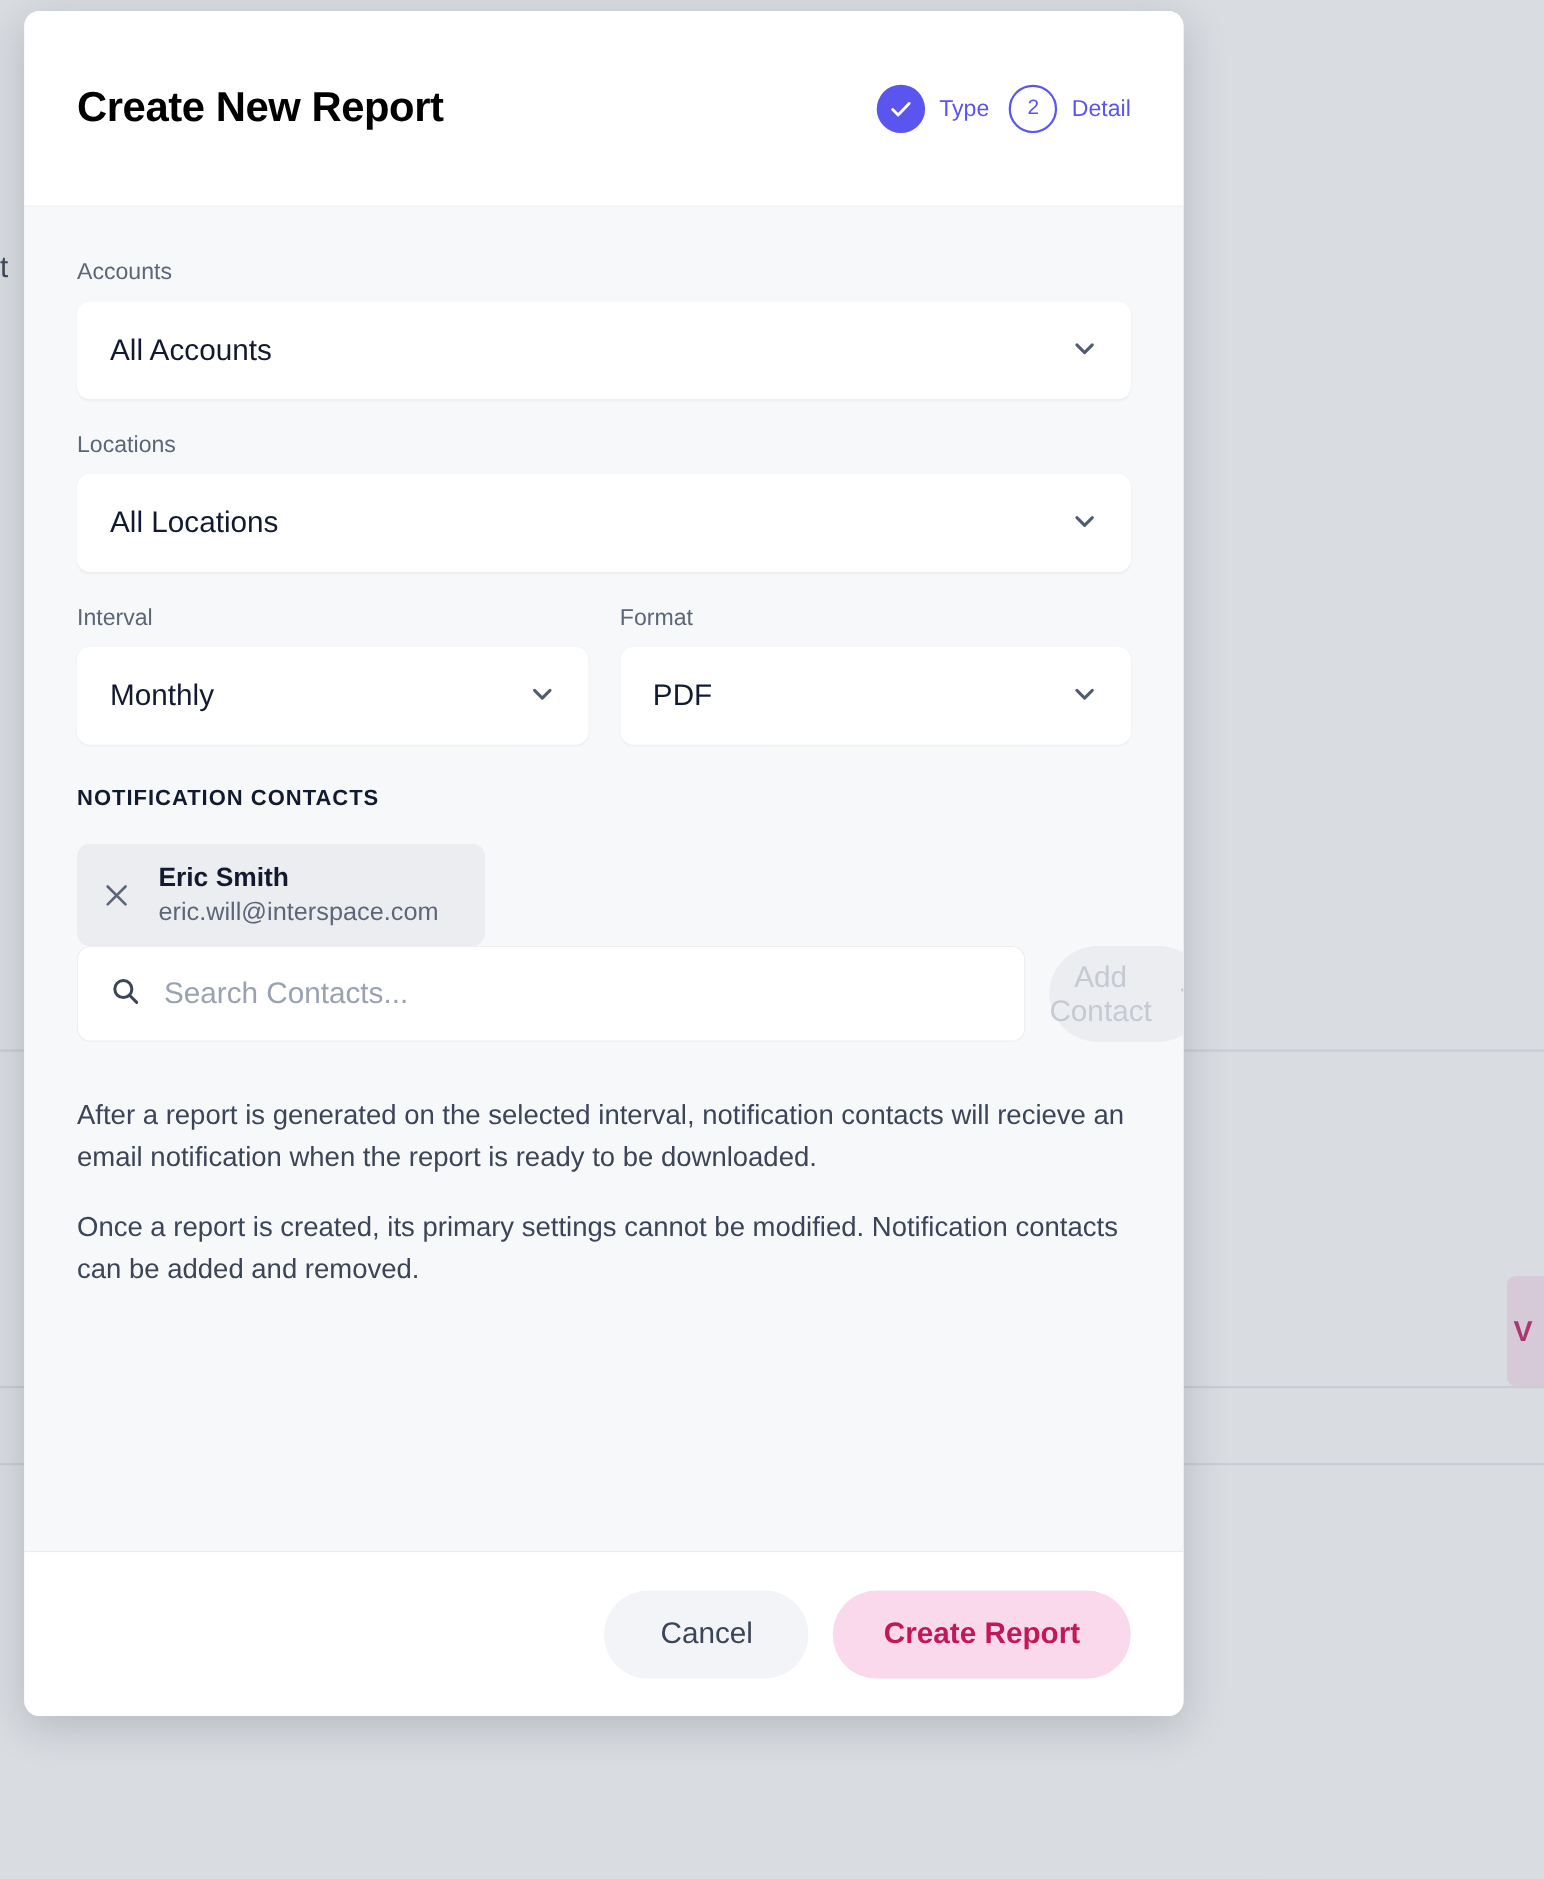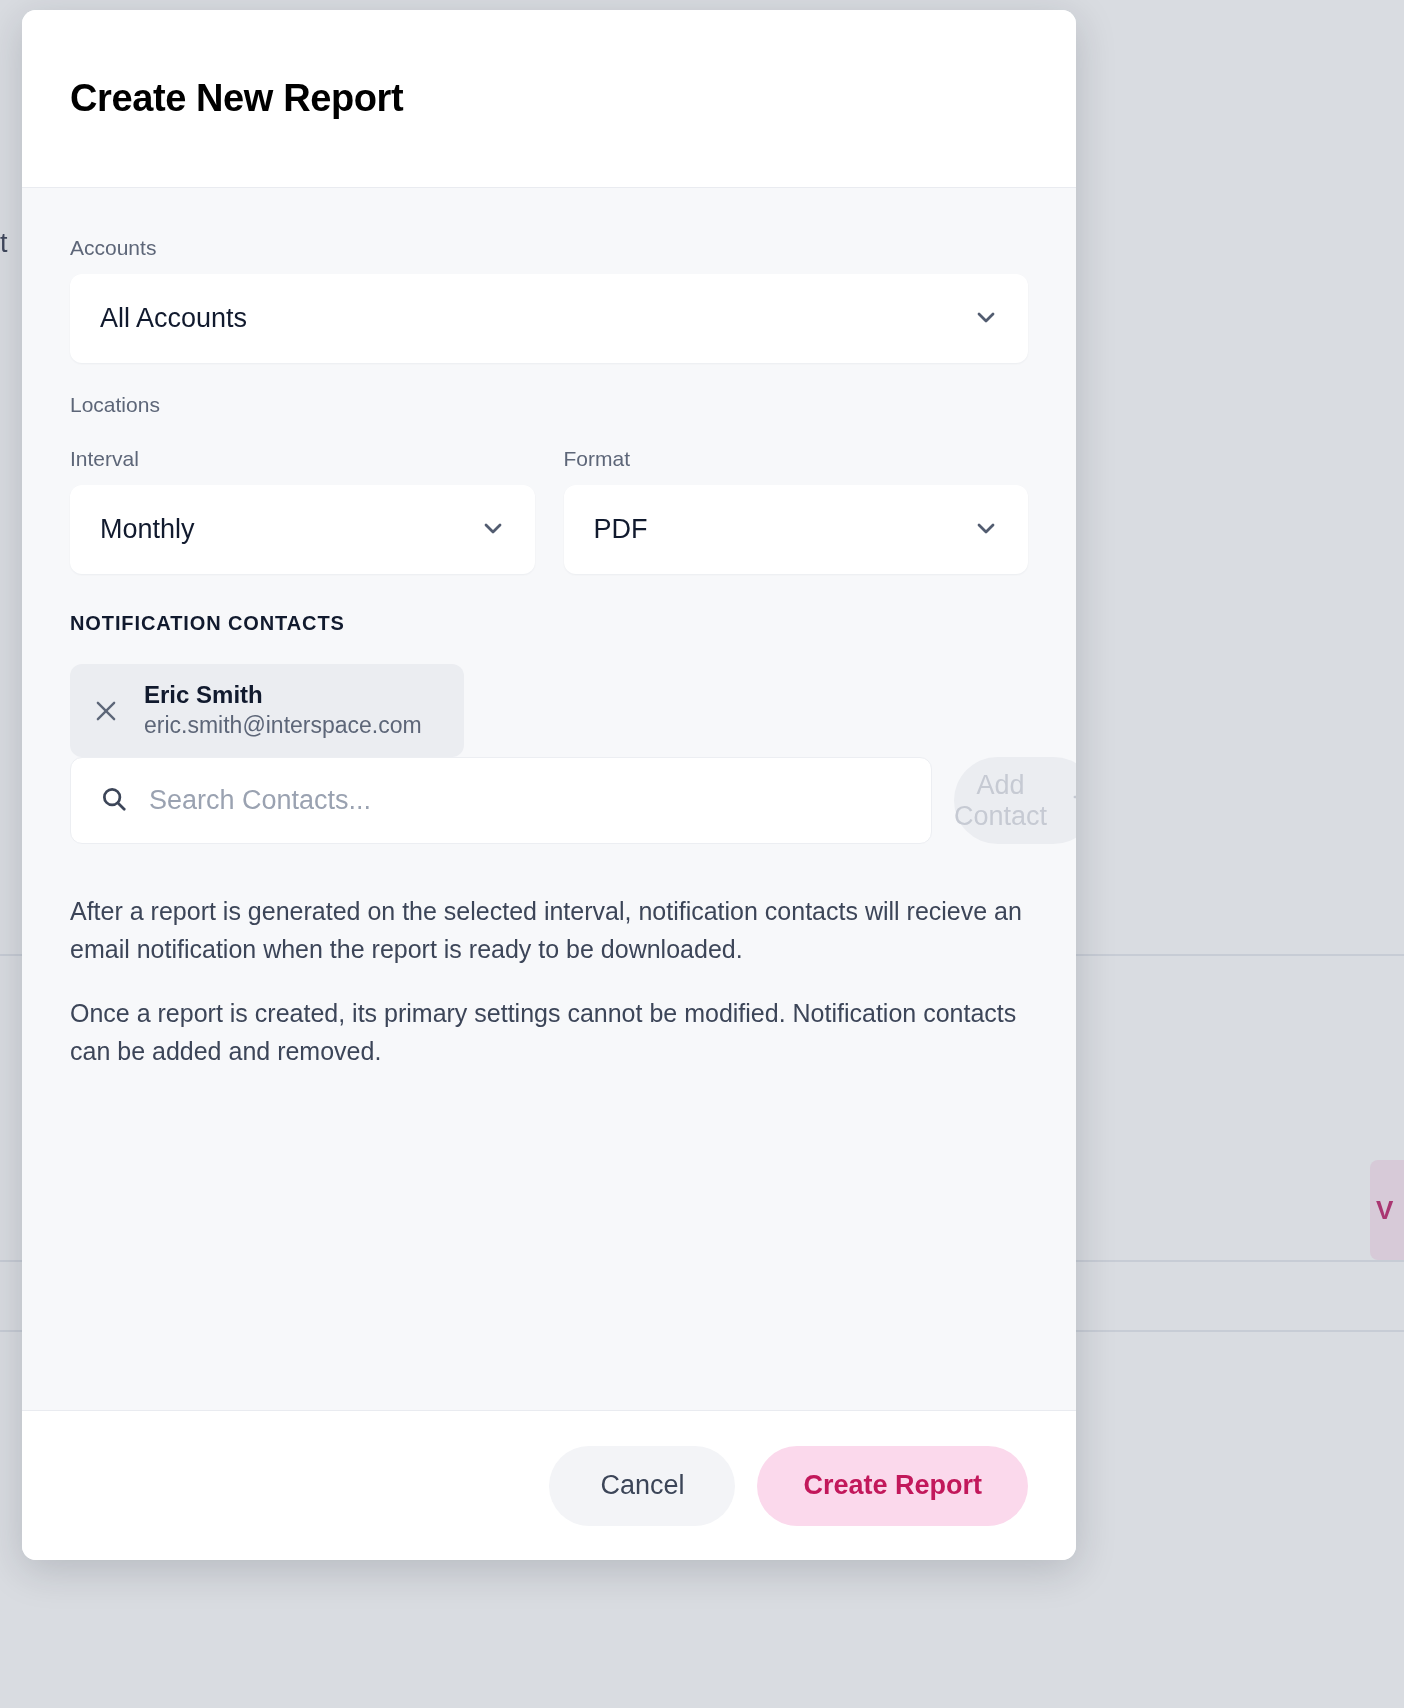--- a/index.html
+++ b/index.html
@@ -330,38 +330,61 @@
 <div class="bg-rule-2"></div>
 <div class="bg-rule-3"></div>
 <div class="bg-pill">V</div>
 <div class="scrim"></div>
 
 <div class="modal">
 
   <div class="modal-header">
     <div class="modal-title">Create New Report</div>
 
+    <div class="stepper">
+      <div class="step">
+        <div class="step-bubble done">
+          <svg class="check-svg" width="24" height="24" viewBox="0 0 24 24" fill="none" stroke="#ffffff" stroke-width="2.6" stroke-linecap="round" stroke-linejoin="round">
+            <polyline points="4.5,12.5 9.5,17.5 19.5,7"></polyline>
+          </svg>
+        </div>
+        <div class="step-label">Type</div>
+      </div>
+
+      <div class="step">
+        <div class="step-bubble current">2</div>
+        <div class="step-label">Detail</div>
+      </div>
+    </div>
   </div>
 
   <div class="modal-body">
 
     <div class="field-block">
       <div class="field-label">Accounts</div>
       <div class="select">
         <span class="select-value">All Accounts</span>
         <span class="chev">
           <svg width="28" height="28" viewBox="0 0 24 24" fill="none" stroke="#525c70" stroke-width="2.4" stroke-linecap="round" stroke-linejoin="round">
             <polyline points="6,9.5 12,15.5 18,9.5"></polyline>
           </svg>
         </span>
       </div>
     </div>
 
     <div class="field-block">
       <div class="field-label">Locations</div>
+      <div class="select">
+        <span class="select-value">All Locations</span>
+        <span class="chev">
+          <svg width="28" height="28" viewBox="0 0 24 24" fill="none" stroke="#525c70" stroke-width="2.4" stroke-linecap="round" stroke-linejoin="round">
+            <polyline points="6,9.5 12,15.5 18,9.5"></polyline>
+          </svg>
+        </span>
+      </div>
     </div>
 
     <div class="row-2">
       <div>
         <div class="field-label">Interval</div>
         <div class="select">
           <span class="select-value">Monthly</span>
           <span class="chev">
             <svg width="28" height="28" viewBox="0 0 24 24" fill="none" stroke="#525c70" stroke-width="2.4" stroke-linecap="round" stroke-linejoin="round">
               <polyline points="6,9.5 12,15.5 18,9.5"></polyline>
@@ -388,21 +411,21 @@
     <div>
       <div class="contact-chip">
         <span class="chip-close">
           <svg width="30" height="30" viewBox="0 0 24 24" fill="none" stroke="#5d6678" stroke-width="1.9" stroke-linecap="round">
             <line x1="5.5" y1="5.5" x2="18.5" y2="18.5"></line>
             <line x1="18.5" y1="5.5" x2="5.5" y2="18.5"></line>
           </svg>
         </span>
         <span>
           <div class="chip-name">Eric Smith</div>
-          <div class="chip-email">eric.smith@interspace.com</div>
+          <div class="chip-email">eric.will@interspace.com</div>
         </span>
       </div>
     </div>
 
 
     <div class="search-row">
       <div class="search-box">
         <span>
           <svg width="30" height="30" viewBox="0 0 24 24" fill="none" stroke="#3c4558" stroke-width="2.2" stroke-linecap="round">
             <circle cx="10.5" cy="10.5" r="6.2"></circle>

